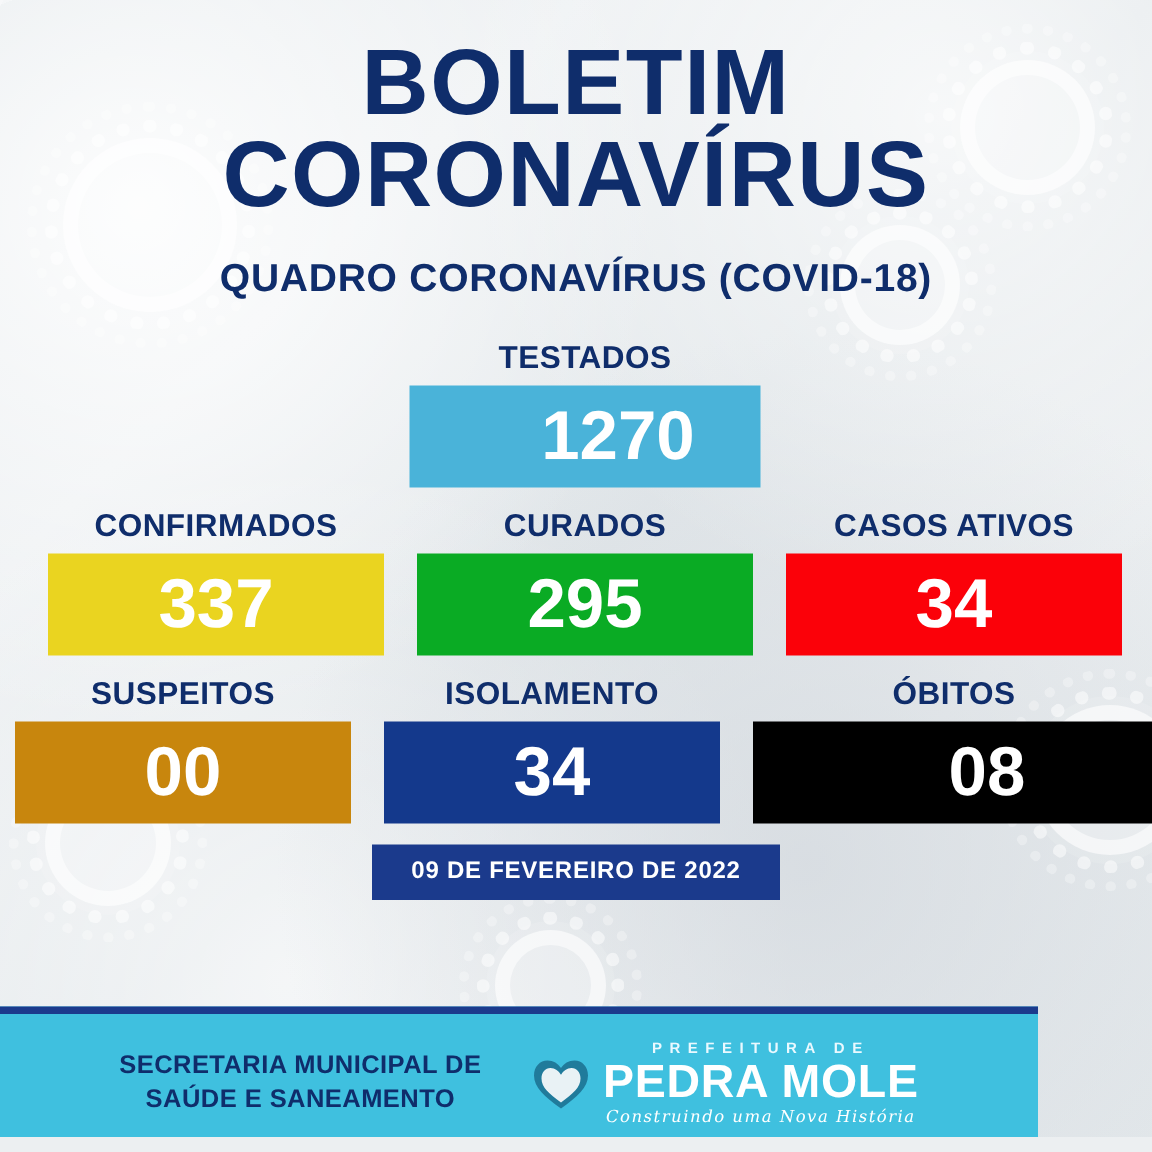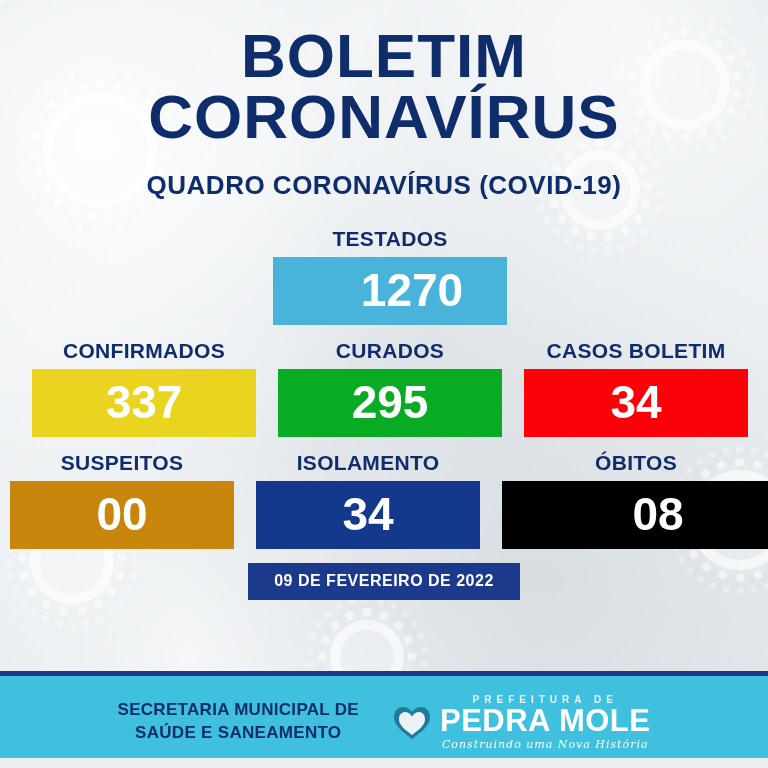--- a/index.html
+++ b/index.html
@@ -136,21 +136,21 @@
     font-weight: bold;
     font-size: 16px;
     letter-spacing: 0.5px;
     padding: 9px 26px 10px 26px;
   }
 
   .footer {
     position: absolute;
     left: 0;
     bottom: 0;
-    width: 768px;
+    width: 692px;
     height: 92px;
     background: #3fc0df;
     border-top: 5px solid #1b3a8c;
     display: flex;
     align-items: center;
     justify-content: center;
     gap: 30px;
   }
   .footer-left {
     color: #0f2d6b;
@@ -212,42 +212,42 @@
   <div class="virus v2"></div>
   <div class="virus v3"></div>
   <div class="virus v4"></div>
   <div class="virus v5"></div>
   <div class="virus v6"></div>
 
   <div class="content">
     <div class="title-block">
       <div class="title-line">BOLETIM</div>
       <div class="title-line">CORONAVÍRUS</div>
-      <div class="subtitle">QUADRO CORONAVÍRUS (COVID-19)</div>
+      <div class="subtitle">QUADRO CORONAVÍRUS (COVID-18)</div>
     </div>
 
     <div class="stats">
       <div class="row">
         <div class="stat tested">
           <div class="stat-label">TESTADOS</div>
           <div class="stat-value" style="background:#4ab3d9;">1270</div>
         </div>
       </div>
 
       <div class="row">
         <div class="stat wide">
           <div class="stat-label">CONFIRMADOS</div>
           <div class="stat-value" style="background:#ead420;">337</div>
         </div>
         <div class="stat wide">
           <div class="stat-label">CURADOS</div>
           <div class="stat-value" style="background:#0aab24;">295</div>
         </div>
         <div class="stat wide">
-          <div class="stat-label">CASOS BOLETIM</div>
+          <div class="stat-label">CASOS ATIVOS</div>
           <div class="stat-value" style="background:#fb0109;">34</div>
         </div>
       </div>
 
       <div class="row">
         <div class="stat wide">
           <div class="stat-label">SUSPEITOS</div>
           <div class="stat-value" style="background:#c8860d;">00</div>
         </div>
         <div class="stat wide">

